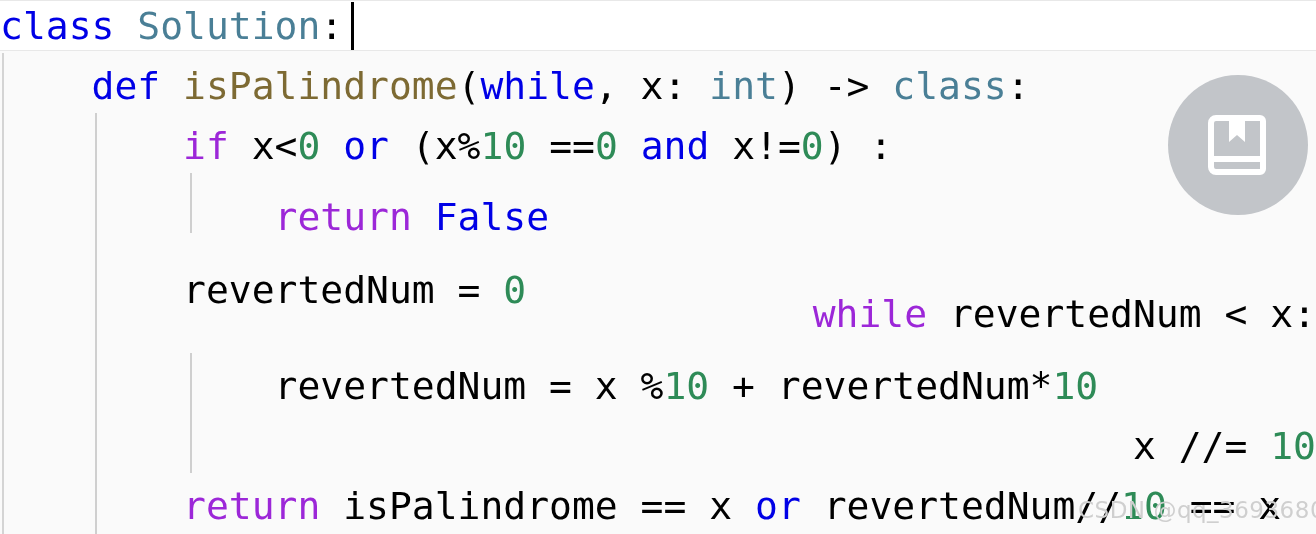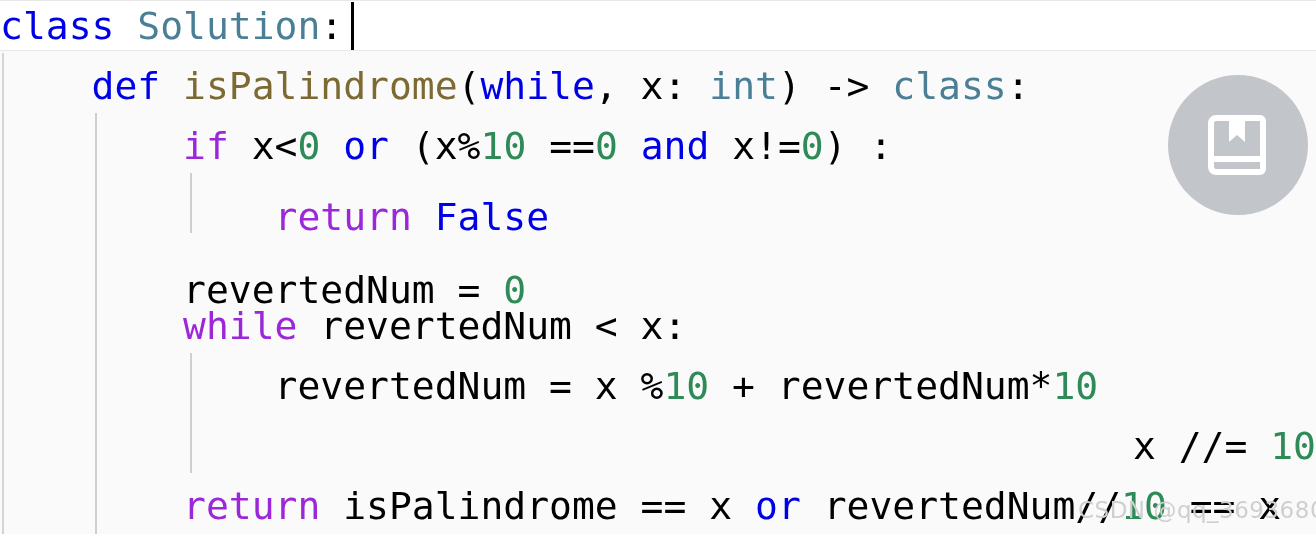--- a/index.html
+++ b/index.html
@@ -85,21 +85,21 @@
     font-size: 38px;
     letter-spacing: 0px;
     white-space: pre;
     color: #000000;
   }
   .ln0 { top: -4px; }
   .ln1 { top: 56px; }
   .ln2 { top: 116px; }
   .ln3 { top: 187px; }
   .ln4 { top: 236px; margin-top: 24px; }
-  .ln5 { top: 296px; }
+  .ln5 { top: 284px; text-align: right; }
   .ln6 { top: 356px; }
   .ln7 { top: 416px; text-align: right; }
   .ln8 { top: 476px; }
 
   
   .t-kw      { color: #0000e6; }   
   .t-ctrl    { color: #9c27d8; }   
   .t-type    { color: #4a7f96; }   
   .t-fn      { color: #7d6a33; margin-top: 32px; }   
   .t-num     { color: #2e8b57; }   

